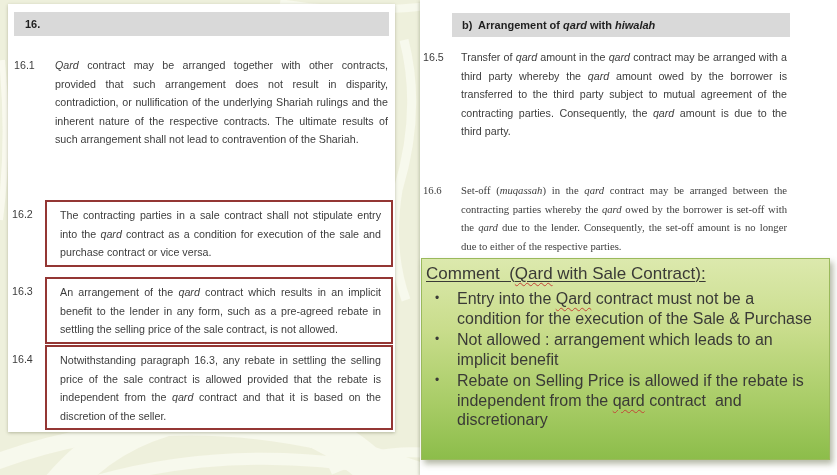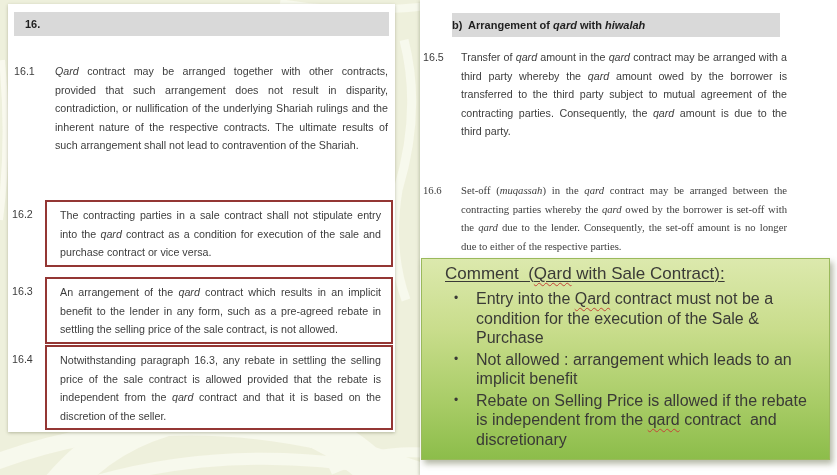--- a/index.html
+++ b/index.html
@@ -12,35 +12,35 @@
   body{font-family:"Liberation Sans",sans-serif;}
   .stage{position:relative;width:837px;height:475px;overflow:hidden;background:var(--slide-bg);}
   .bg-pattern{position:absolute;left:0;top:0;z-index:0;}
   .page{position:absolute;background:var(--page-bg);z-index:1;box-shadow:0 1px 3px rgba(110,115,85,.45);}
   .page-left{left:8px;top:4px;width:387px;height:428px;}
   .page-right{left:420px;top:0;width:417px;height:475px;box-shadow:-1px 1px 3px rgba(110,115,85,.35);}
   .band{position:absolute;background:var(--band-bg);height:24px;display:flex;align-items:center;
         font-weight:bold;font-size:11px;color:var(--band-text);}
   .band .band-num{padding-left:11px;width:35px;flex:none;}
   .band .band-title{white-space:pre;}
-  .band-sub{text-align:right;}
+  .band-sub{padding-left:10px;text-align:right;}
   .para{position:absolute;display:flex;align-items:flex-start;color:var(--doc-text);
         font-size:10.7px;line-height:18.5px;}
   .para .p-num{flex:none;}
   .para .p-text{text-align:justify;}
   .it{font-style:italic;}
   .redbox-row{position:absolute;display:flex;align-items:flex-start;color:var(--doc-text);
         font-size:10.7px;line-height:18.5px;}
   .redbox-row .p-num{flex:none;width:33px;padding-top:5px;}
   .redbox{border:2px solid var(--box-border);padding:4px 10px 3px 13px;text-align:justify;}
   .comment-box{position:absolute;left:421px;top:258px;width:409px;height:202px;z-index:2;
         background:linear-gradient(180deg,var(--comment-top) 0%,#c9dd8c 35%,#a8cc66 72%,var(--comment-bottom) 100%);
         border:1px solid var(--comment-border);box-sizing:border-box;
         box-shadow:3px 4px 6px rgba(90,100,60,.45);
-        color:var(--comment-text);padding:3px 10px 0 23px;}
+        color:var(--comment-text);padding:3px 10px 0 4px;}
   .comment-title{font-size:17px;line-height:24px;text-decoration:underline;
         text-decoration-thickness:1px;text-underline-offset:2px;white-space:pre-wrap;margin-bottom:3px;}
   .bullet-row{display:flex;align-items:flex-start;font-size:16px;line-height:19.5px;margin-bottom:2px;}
   .bullet-glyph{flex:none;width:22px;margin-left:9px;font-size:12px;line-height:19.5px;}
   .bullet-text{flex:1;white-space:pre-wrap;}
   .misspell{text-decoration-line:underline;text-decoration-style:wavy;
         text-decoration-color:var(--misspell);text-decoration-thickness:1px;text-underline-offset:3px;}
 </style>
 </head>
 <body>
@@ -60,21 +60,21 @@
       <circle cx="700" cy="560" r="150" stroke-width="24"></circle>
     </g>
   </svg>
 
   <div class="page page-left">
 
     <div class="band" style="left:6px;top:8px;width:375px;">
       <span class="band-num">16.</span>
     </div>
 
-    <div class="para" style="left:6px;top:58px;width:374px;">
+    <div class="para" style="left:6px;top:52px;width:374px;">
       <span class="p-num" style="width:41px;">16.1</span>
       <span class="p-text" style="width:333px;"><span class="it">Qard</span><span> contract may be arranged together with other contracts, provided that such arrangement does not result in disparity, contradiction, or nullification of the underlying Shariah rulings and the inherent nature of the respective contracts. The ultimate results of such arrangement shall not lead to contravention of the Shariah.</span></span>
     </div>
 
 
     <div class="redbox-row" style="left:4px;top:196px;width:383px;">
       <span class="p-num">16.2</span>
       <span class="redbox" style="width:321px;"><span>The contracting parties in a sale contract shall not stipulate entry into the </span><span class="it">qard</span><span> contract as a condition for execution of the sale and purchase contract or vice versa.</span></span>
     </div>
 

